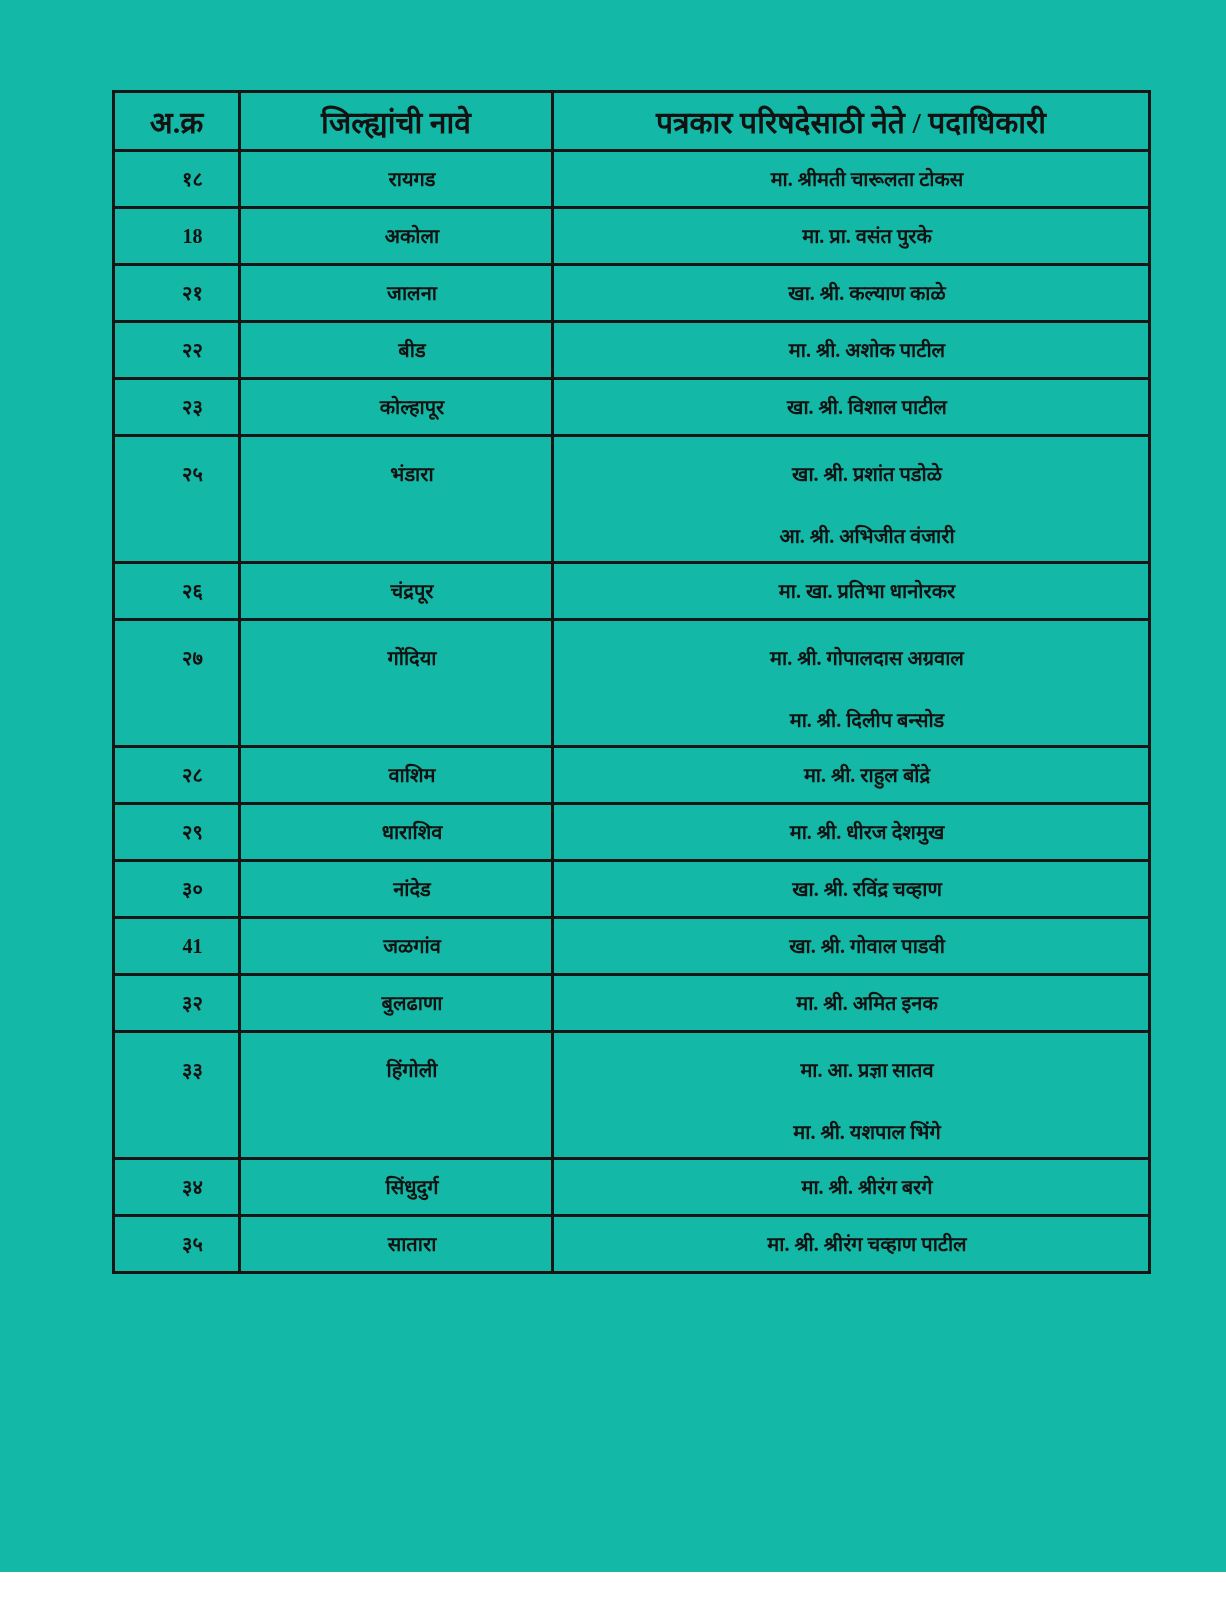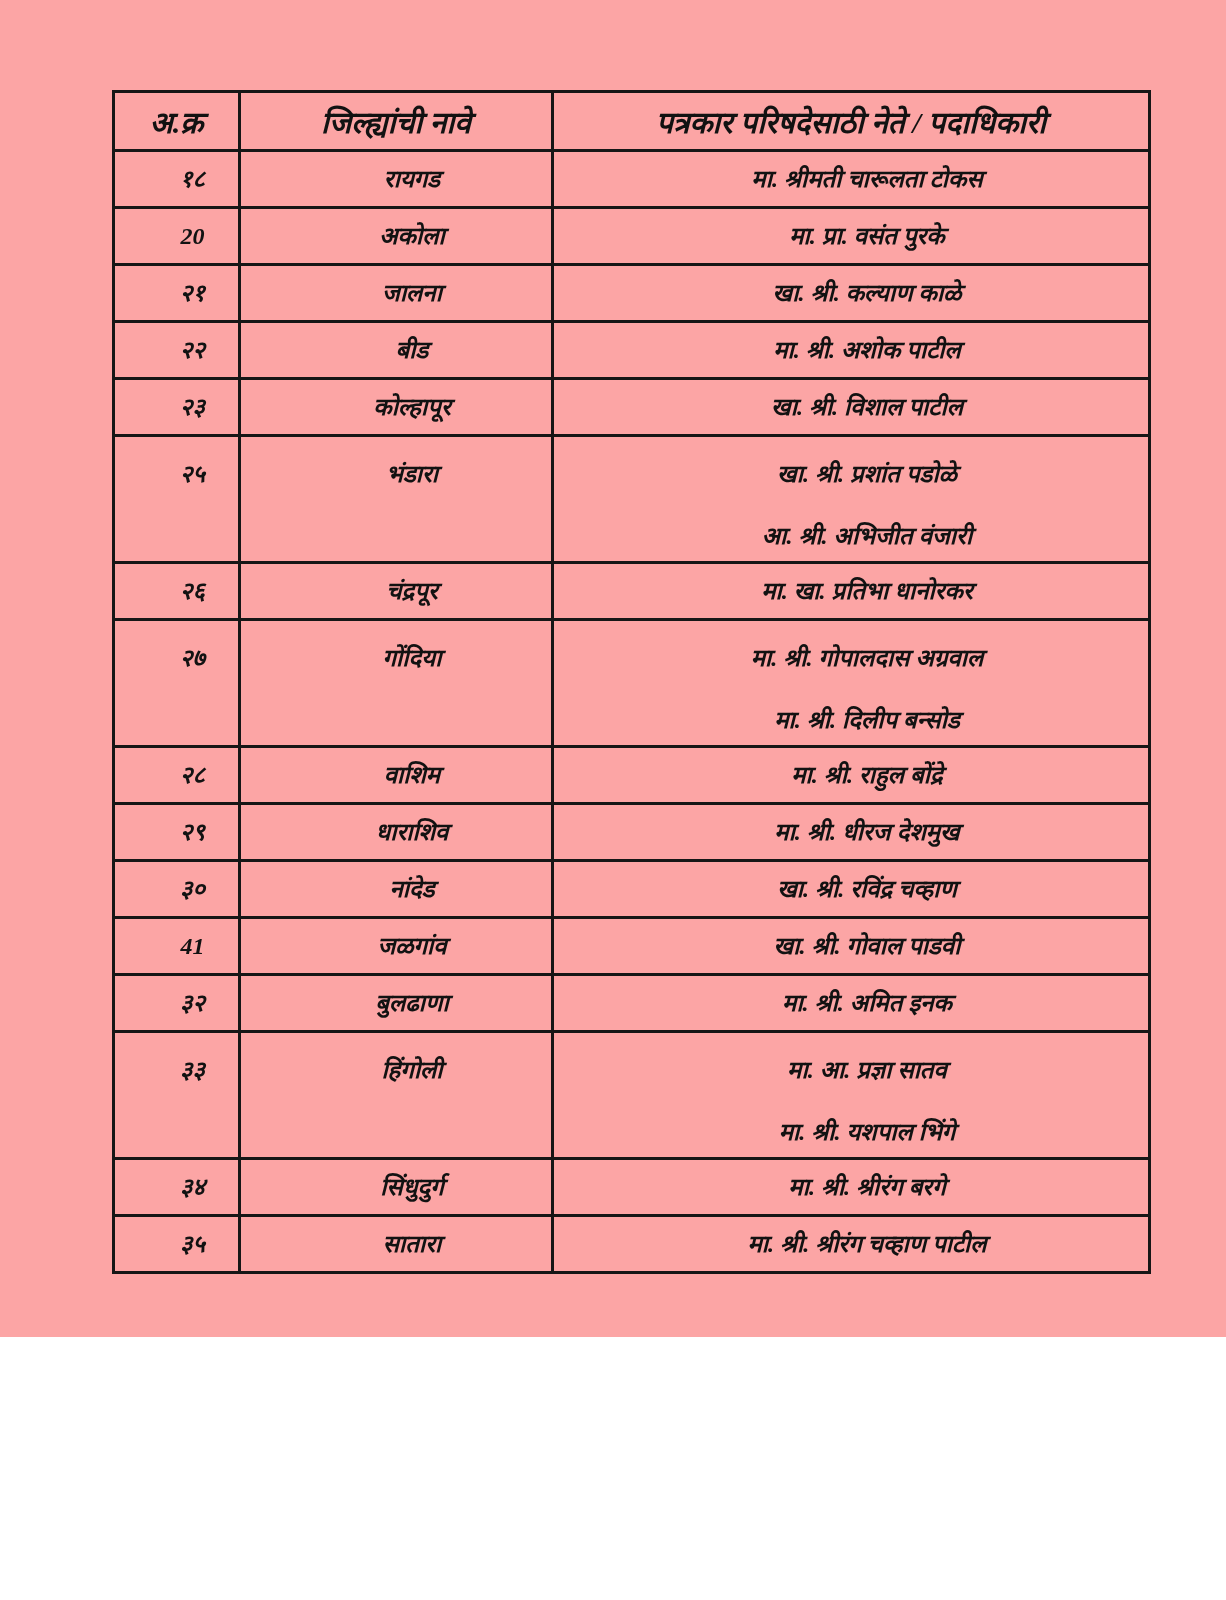--- a/index.html
+++ b/index.html
@@ -3,25 +3,24 @@
 <meta charset="utf-8">
 <style>
   html, body {
     margin: 0;
     padding: 0;
     background: #ffffff;
   }
   .page {
     position: relative;
     width: 1226px;
-    height: 1337px;
-    background: #fca5a5;
+    height: 1572px;
+    background: #14b8a6;
     font-family: "Liberation Serif", "DejaVu Sans", serif;
     color: #121212;
-    font-style: italic;
   }
   table.doc-table {
     position: absolute;
     left: 112px;
     top: 90px;
     width: 1036px;
     border-collapse: collapse;
     table-layout: fixed;
   }
   table.doc-table th,
@@ -42,21 +41,21 @@
     height: 54px;
     vertical-align: middle;
   }
   tr.double td {
     height: 111px;
     vertical-align: top;
   }
   .cell-line {
     height: 54px;
     line-height: 54px;
-    font-size: 24px;
+    font-size: 20px;
     font-weight: 600;
     white-space: nowrap;
     margin-left: 32px;
   }
   tr.double .cell-line {
     height: 50px;
     line-height: 50px;
     padding-top: 12px;
   }
   col.c-sr { width: 126px; }
@@ -88,21 +87,21 @@
           </td>
           <td>
             <div class="cell-line">रायगड</div>
           </td>
           <td>
             <div class="cell-line">मा. श्रीमती चारूलता टोकस</div>
           </td>
         </tr>
         <tr class="single">
           <td>
-            <div class="cell-line">20</div>
+            <div class="cell-line">18</div>
           </td>
           <td>
             <div class="cell-line">अकोला</div>
           </td>
           <td>
             <div class="cell-line">मा. प्रा. वसंत पुरके</div>
           </td>
         </tr>
         <tr class="single">
           <td>

